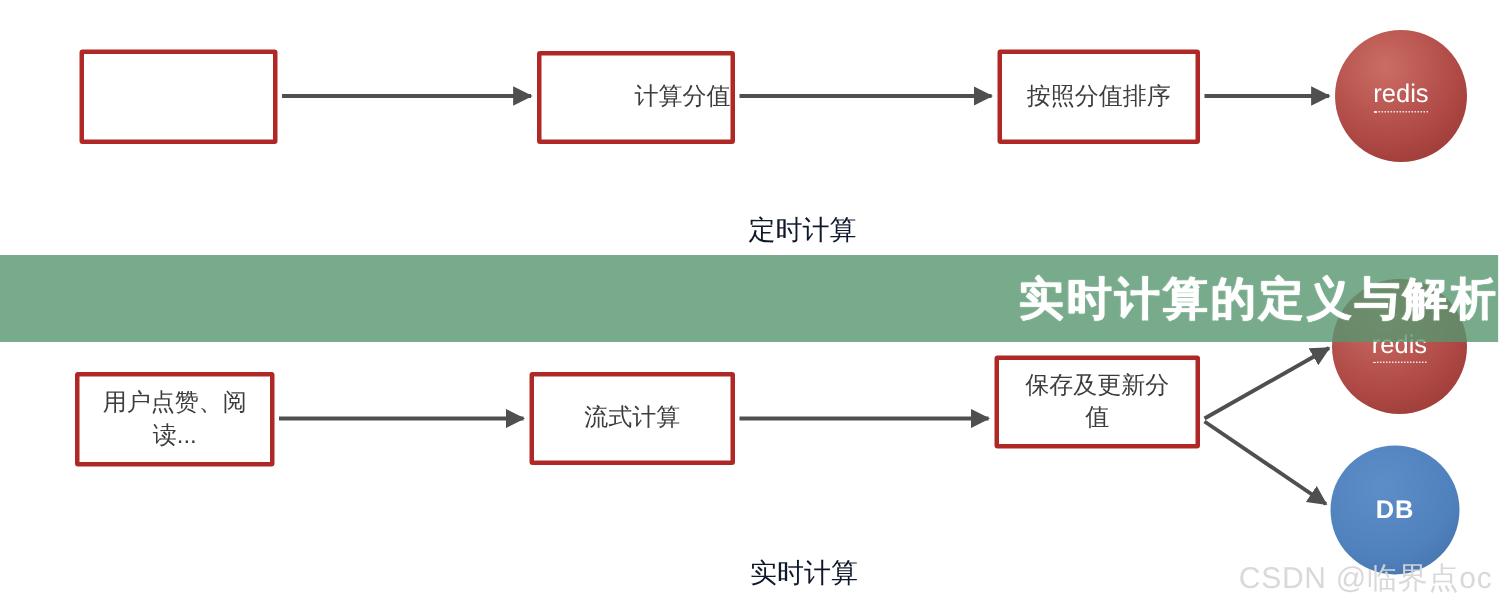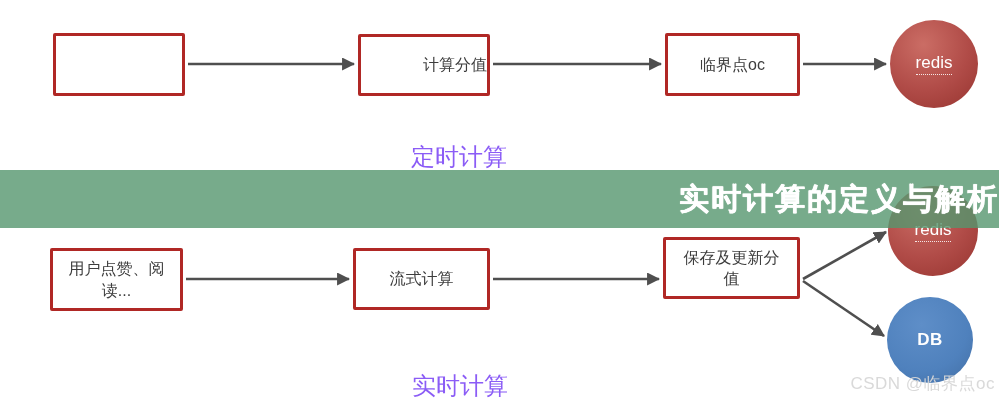--- a/index.html
+++ b/index.html
@@ -56,23 +56,23 @@
   .circle-redis-bottom { left: 888px; top: 186px; width: 90px; height: 90px;
     background: radial-gradient(circle at 38% 28%, #cb6d65 0%, #b04b47 55%, #96342f 100%); }
   .circle-db           { left: 887px; top: 297px; width: 86px; height: 86px;
     background: radial-gradient(circle at 40% 32%, #5e8ec8 0%, #4f81bd 60%, #426ea4 100%); }
   .redis-label { border-bottom: 1px dotted rgba(255,255,255,0.85); padding-bottom: 1px; }
   .db-label { font-weight: bold; letter-spacing: 0.5px; }
 
   .flow-caption {
     position: absolute;
     width: 160px;
-    text-align: left;
-    color: #8b5cf6;
-    font-size: 24px;
+    text-align: right;
+    color: #0f172a;
+    font-size: 18px;
     z-index: 2;
   }
   .caption-timed    { left: 411px; top: 141px; }
   .caption-realtime { left: 412px; top: 370px; }
 
   .banner {
     position: absolute;
     left: 0; top: 170px;
     width: 999px; height: 58px;
     background: rgba(85, 150, 110, 0.8);
@@ -86,21 +86,21 @@
     font-size: 30px;
     font-weight: 900;
     letter-spacing: 2px;
     text-shadow: 0 0 1px #ffffff, 0.5px 0 0 #ffffff;
     white-space: nowrap;
   }
   .watermark {
     position: absolute;
     right: 4px; top: 372px;
     color: rgba(215, 215, 215, 0.95);
-    font-size: 17px;
+    font-size: 20px;
     letter-spacing: 0.5px;
     z-index: 40;
     white-space: nowrap;
   }
 </style>
 </head>
 <body>
 
 <div class="canvas">
 
@@ -120,21 +120,21 @@
       <line x1="803" y1="281" x2="884" y2="336" marker-end="url(#ah)"></line>
     </g>
   </svg>
 
   <div class="fbox box-a">
   </div>
   <div class="fbox box-b">
     <span>计算分值</span>
   </div>
   <div class="fbox box-c">
-    <span>临界点oc</span>
+    <span>按照分值排序</span>
   </div>
   <div class="circle circle-redis-top">
     <span class="redis-label">redis</span>
   </div>
   <div class="flow-caption caption-timed">定时计算</div>
 
   <div class="banner">
     <div class="banner-title">实时计算的定义与解析</div>
   </div>
 

